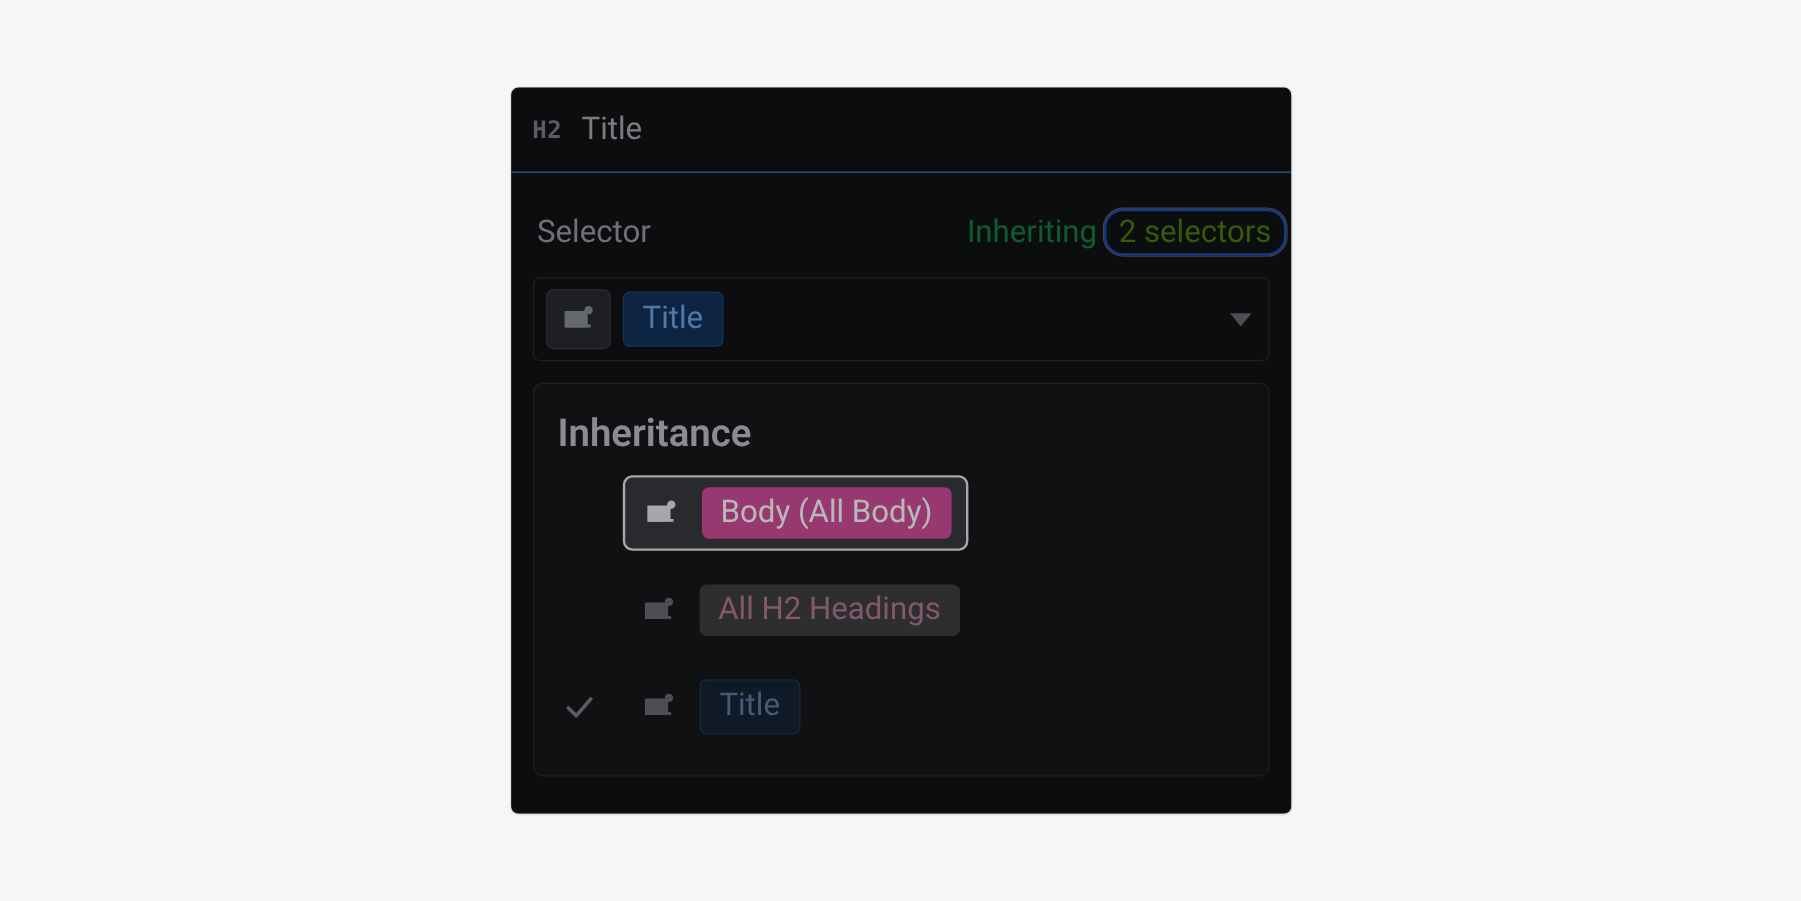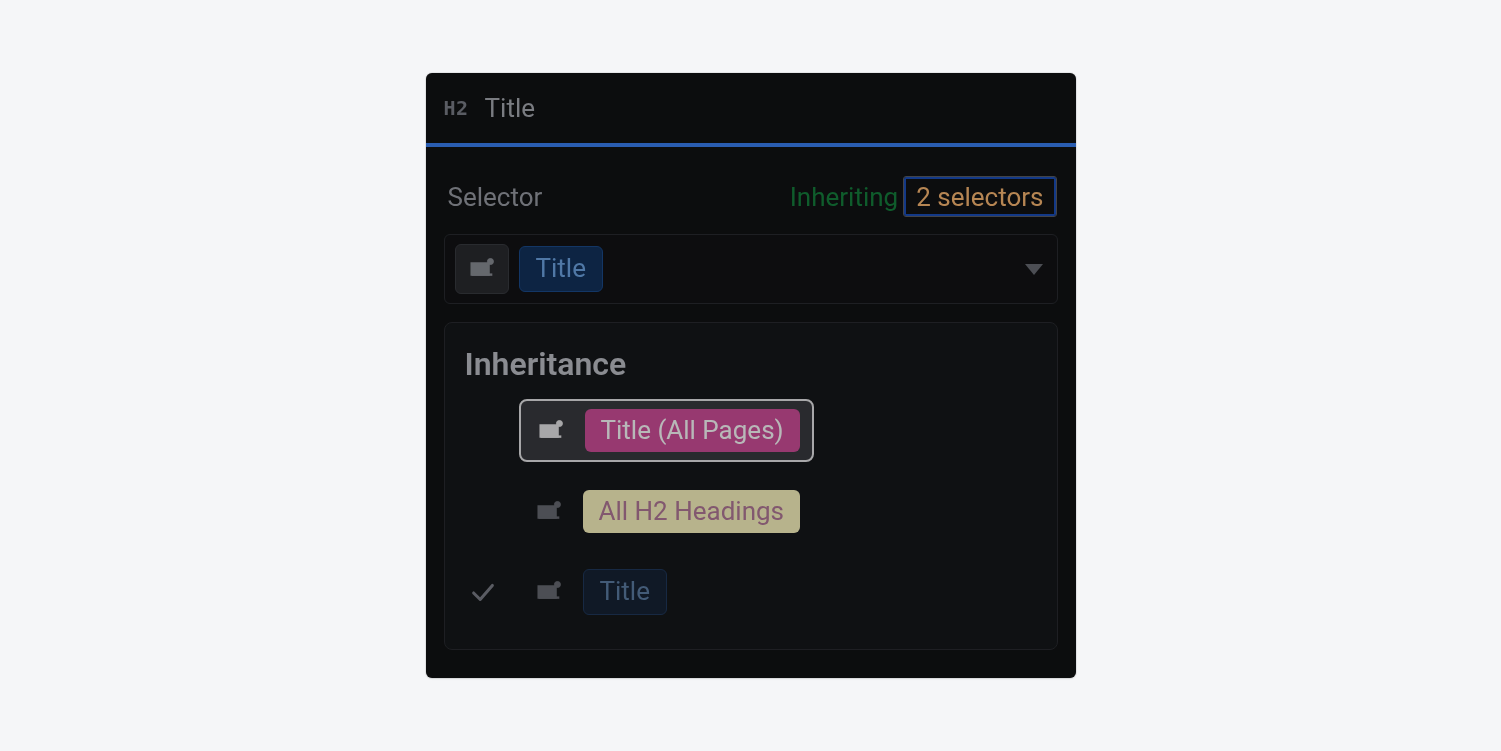--- a/index.html
+++ b/index.html
@@ -26,21 +26,21 @@
     border-radius: 6px;
     box-shadow: 0 1px 2px rgba(0,0,0,0.08), 0 0 0 1px rgba(0,0,0,0.06);
     overflow: hidden;
     position: relative;
     color: #cfcfd1;
   }
 
   
   .hdr {
     height: 70px;
-    border-bottom: 4px solid #3b82f6;
+    border-bottom: 1px solid #3b82f6;
     display: flex;
     align-items: center;
     padding: 0 18px;
     gap: 16px;
   }
   .h2-icon {
     font-family: ui-monospace, Menlo, Consolas, monospace;
     font-weight: 700;
     font-size: 20px;
     letter-spacing: 0.5px;
@@ -50,41 +50,41 @@
     font-size: 26px;
     color: #a9acb3;
     font-weight: 400;
   }
 
   
   .sel-row {
     display: flex;
     align-items: center;
     justify-content: space-between;
-    padding: 30px 20px 18px 22px;
+    padding: 30px 4px 18px 22px;
   }
   .sel-label {
     font-size: 26px;
     color: #9a9da5;
   }
   .inh-wrap {
     display: flex;
     align-items: center;
     gap: 6px;
   }
   .inh-text {
     font-size: 26px;
     color: #15803d;
   }
   .inh-count {
     font-size: 26px;
-    color: #fdba74;
+    color: #4d7c0f;
     padding: 3px 10px 2px 10px;
     border: 2.5px solid #1b4fbc;
-    border-radius: 2px;
+    border-radius: 16px;
     outline: 1px solid #5b5e66;
     outline-offset: 0;
   }
 
   
   .selector-field {
     margin: 0 18px;
     height: 68px;
     background: #121316;
     border: 1px solid #2a2c31;
@@ -127,21 +127,21 @@
   .chip-blue.dim {
     background: #172335;
     border: 1px solid #203a5e;
     color: #5d7ea5;
   }
   .chip-pink {
     background: #d14f9c;
     color: #ffffff;
   }
   .chip-pink.dim {
-    background: #fef9c3;
+    background: #404040;
     color: #b47a9a;
   }
   .caret-down {
     margin-left: auto;
     width: 0; height: 0;
     border-left: 9px solid transparent;
     border-right: 9px solid transparent;
     border-top: 11px solid #6a6d75;
   }
 
@@ -247,21 +247,21 @@
         <div class="inh-row">
           <span class="lead"></span>
           <span class="chip-box selected">
             <span class="icon-slot">
               <svg class="paint-icon paint-sel" viewBox="0 0 32 32">
                 <path d="M5 10 h18 v12 h-18 z" fill="none" stroke-width="2.6"></path>
                 <path d="M5 22 h22" stroke-width="2.6"></path>
                 <circle cx="25" cy="8" r="3.2" stroke="none"></circle>
               </svg>
             </span>
-            <span class="chip chip-pink">Title (All Pages)</span>
+            <span class="chip chip-pink">Body (All Body)</span>
           </span>
         </div>
 
         <div class="inh-row">
           <span class="lead"></span>
           <span class="chip-box">
             <span class="icon-slot">
               <svg class="paint-icon paint-dim" viewBox="0 0 32 32">
                 <path d="M5 10 h18 v12 h-18 z" fill="none" stroke-width="2.6"></path>
                 <path d="M5 22 h22" stroke-width="2.6"></path>

